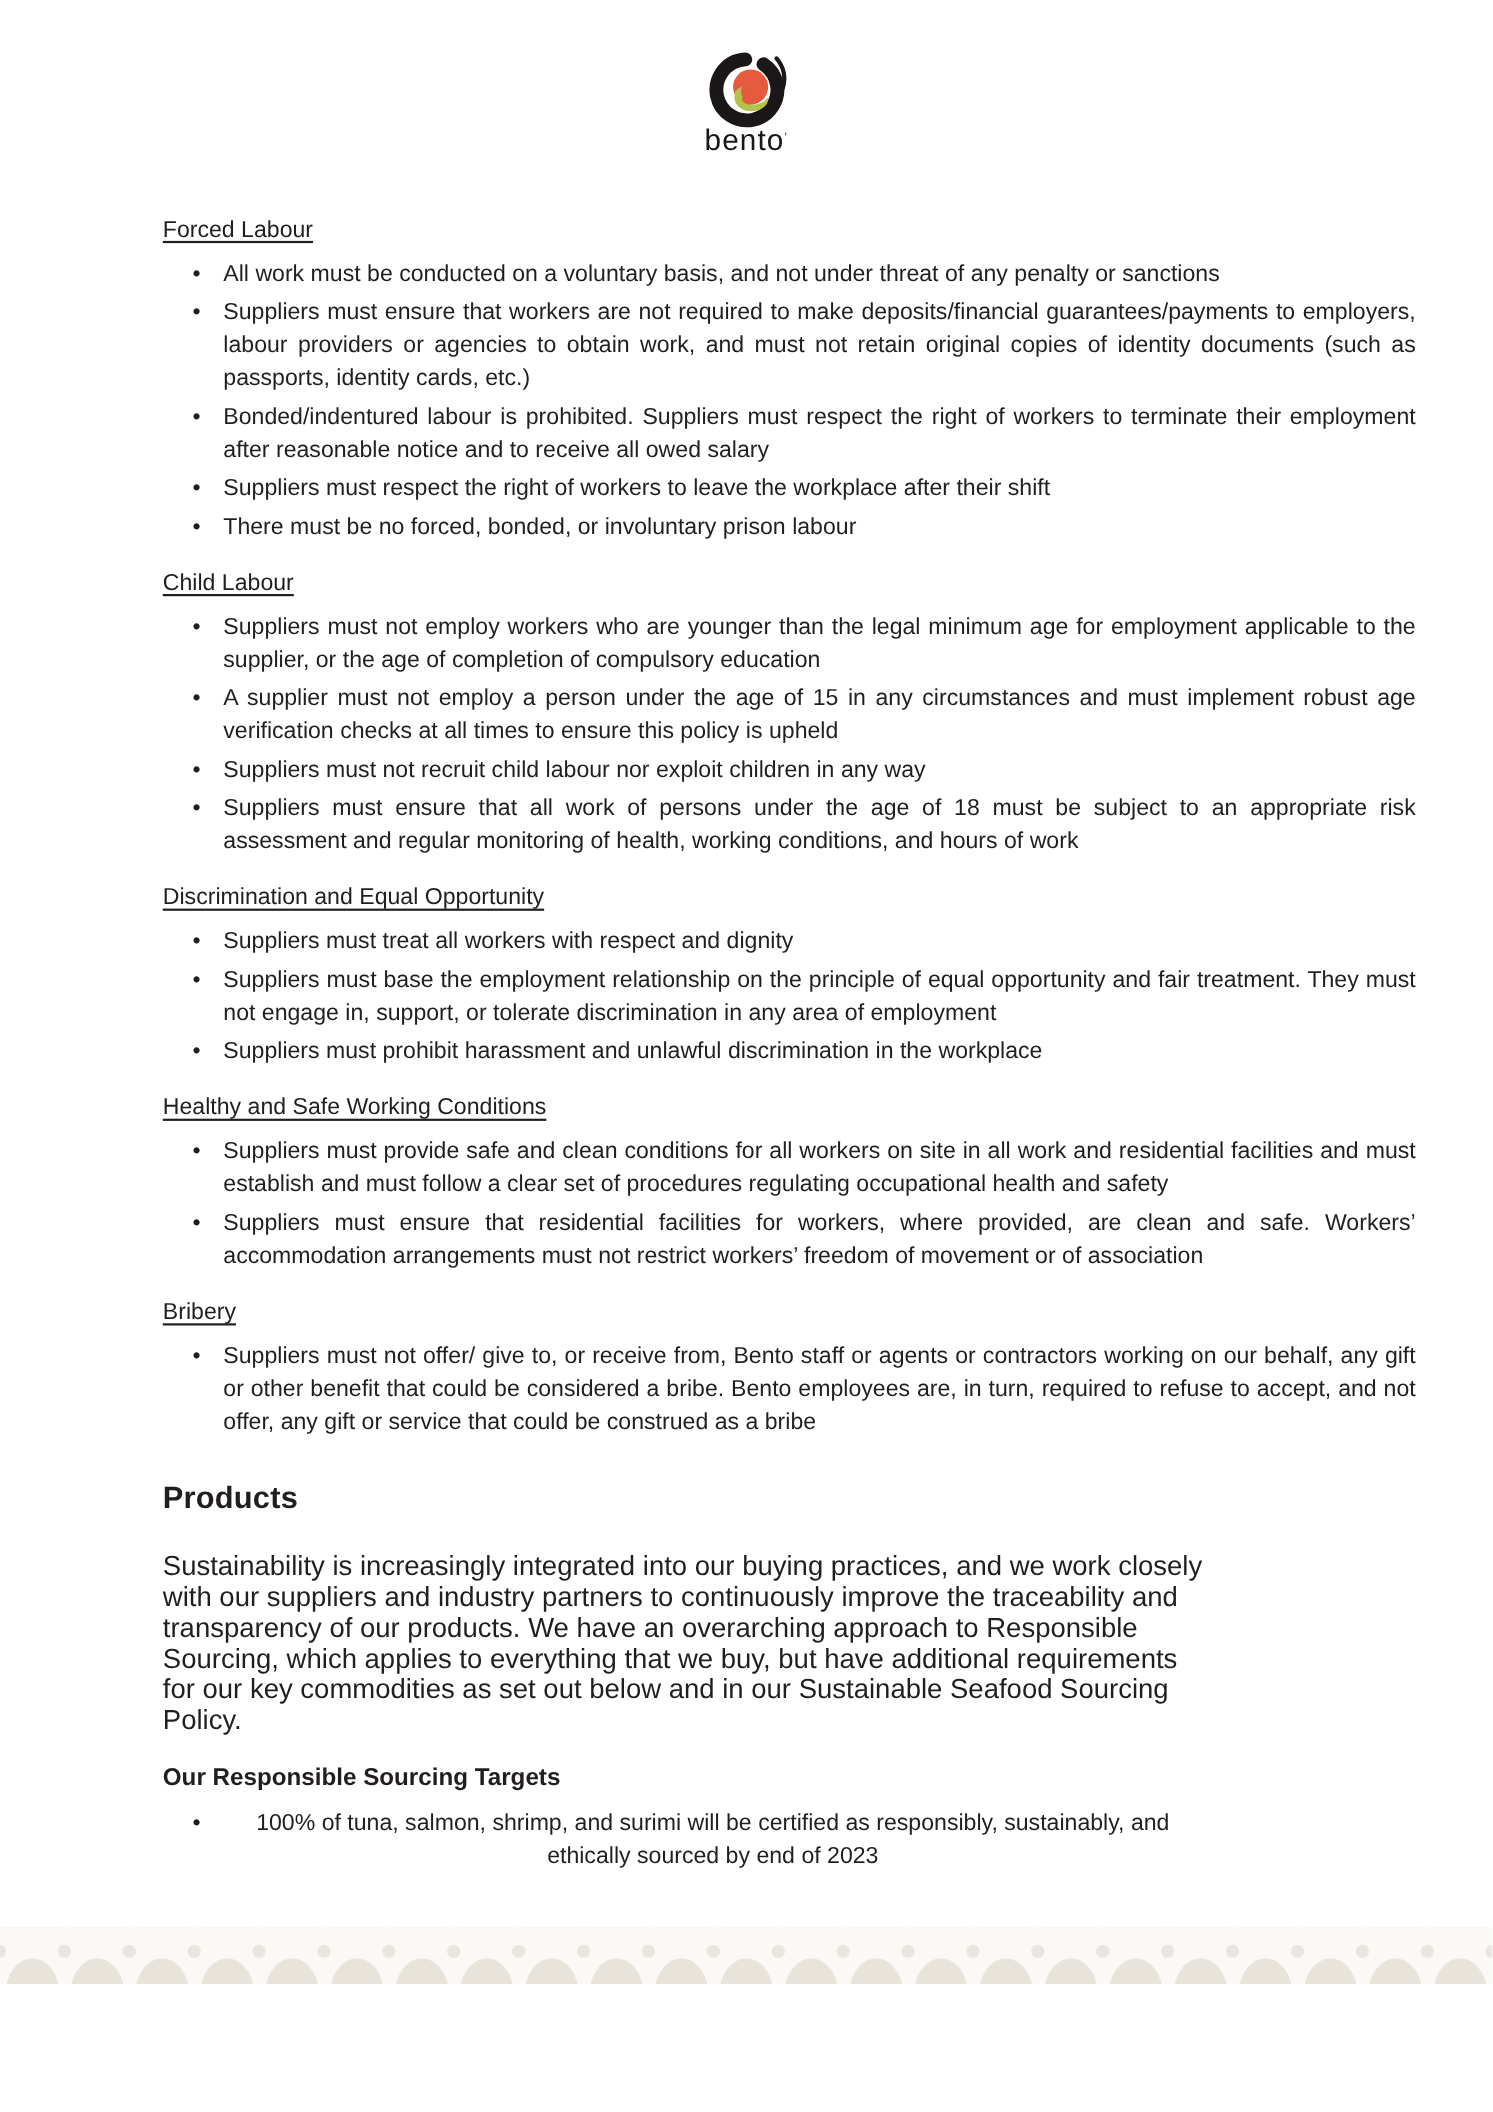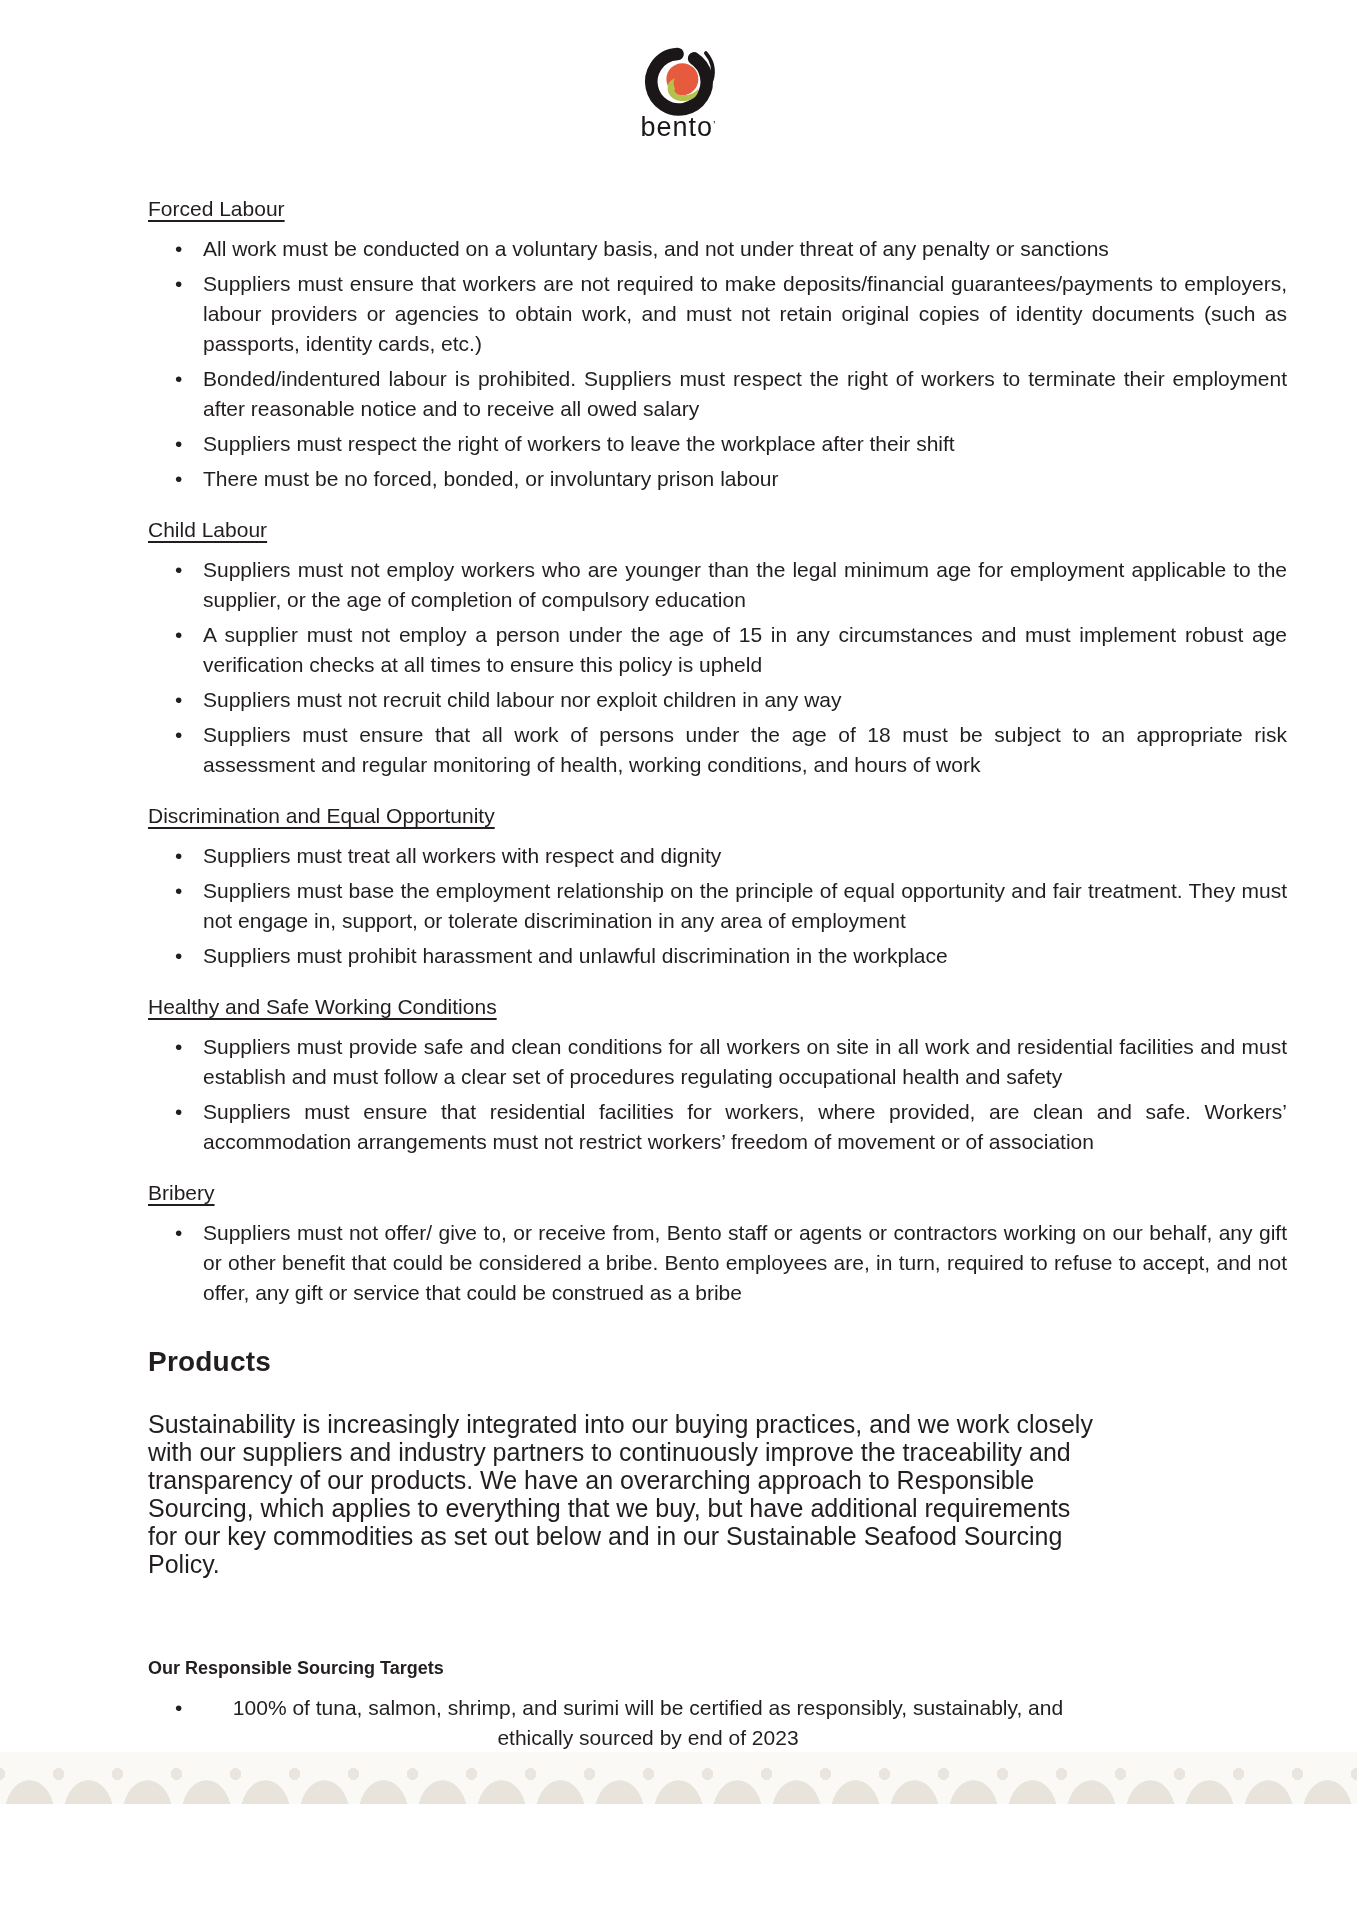--- a/index.html
+++ b/index.html
@@ -45,22 +45,22 @@
     margin-top:38px;
     font-size:28px; font-weight:700; letter-spacing:0.2px;
   }
   p.products-paragraph {
     margin-top:32px;
     max-width:950px;
     font-size:25px; line-height:28px;
     text-align:left;
   }
   h3.targets-title {
-    margin-top:80px; margin-bottom:14px;
-    font-size:18px; font-weight:700;
+    margin-top:25px; margin-bottom:14px;
+    font-size:22px; font-weight:700;
   }
   ul.bullets.narrow li { text-align:center; max-width:945px; }
   .footer {
     position:absolute; left:148px; top:1902px;
     font-size:14px; color:#221e1f;
   }
   .dot-band {
     position:absolute; left:0; right:0; bottom:0; height:52px;
     background-color:#faf9f6;
     background-image:

